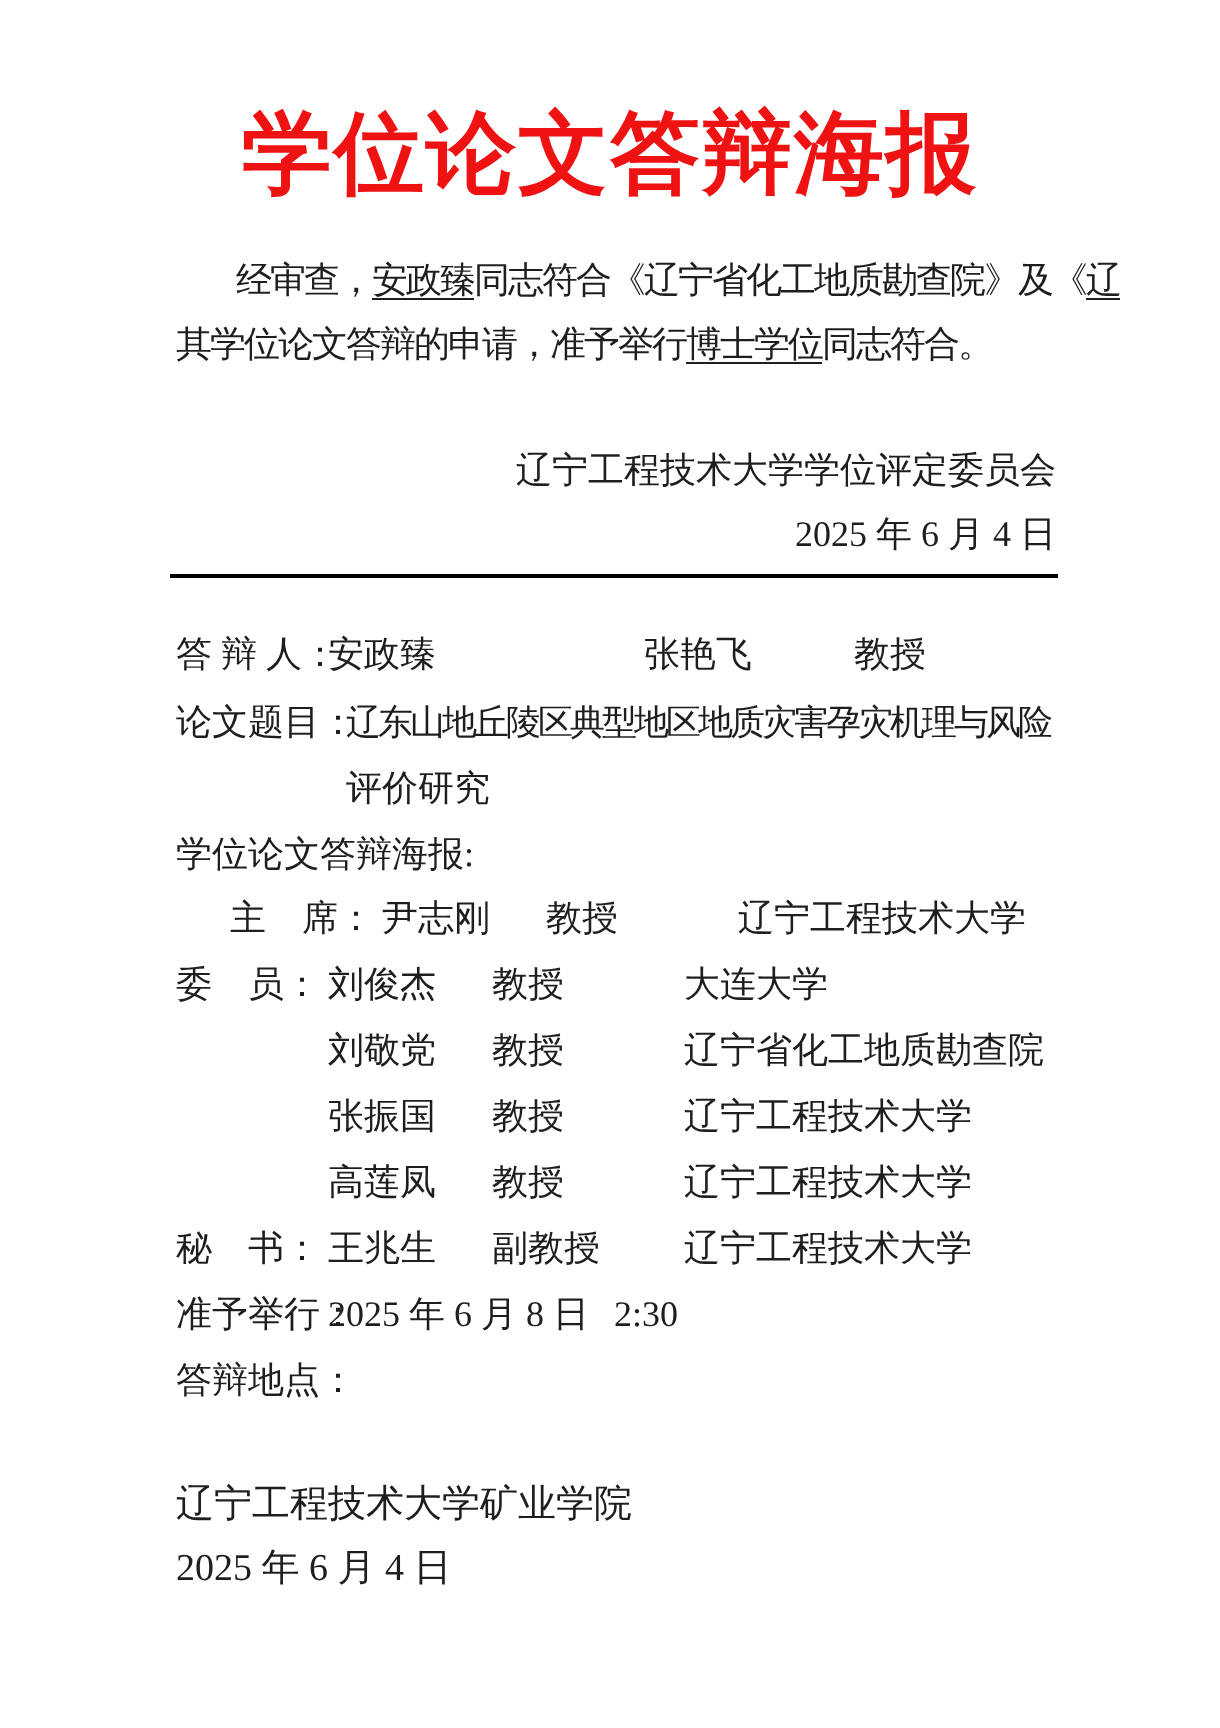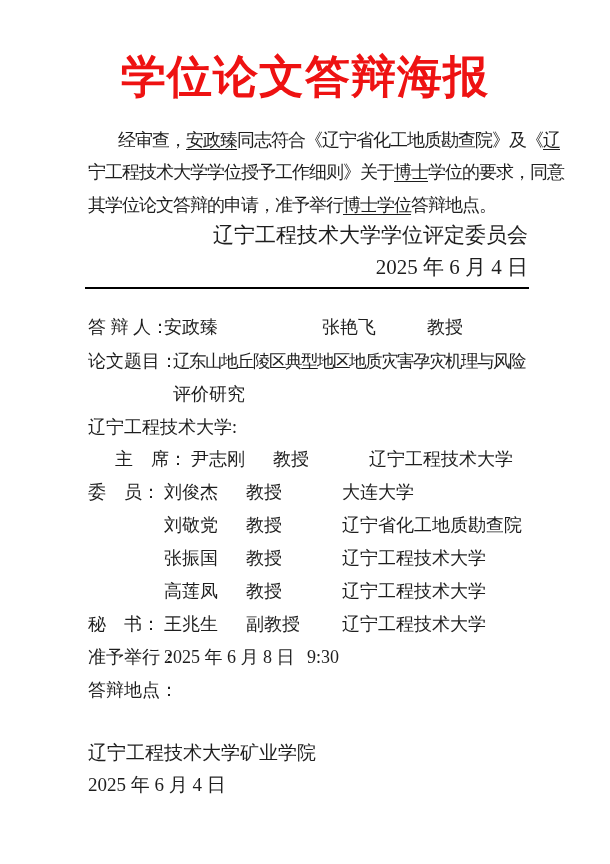--- a/index.html
+++ b/index.html
@@ -34,21 +34,21 @@
     white-space: nowrap;
   }
   .para-line { letter-spacing: -1px; }
   .para-line.indent { text-indent: 30px; }
   .u { text-decoration: underline; text-underline-offset: 3px; }
   .sig-line {
     position: absolute;
     left: 88px;
     width: 440px;
     text-align: right;
-    font-size: 21px;
+    font-size: 18px;
     line-height: 32px;
     white-space: nowrap;
   }
   .sig-org { top: 219px; }
   .sig-date { top: 251px; padding-right: 13px; }
   .rule {
     position: absolute;
     left: 85px;
     top: 287px;
     width: 444px;
@@ -99,22 +99,21 @@
 </style>
 </head>
 <body>
 
 <div class="page">
 
   <div class="poster-title">学位论文答辩海报</div>
 
   <div class="para">
     <div class="para-line indent"><span>经审查，</span><span class="u">安政臻</span><span>同志符合《辽宁省化工地质勘查院》及《</span><span class="u">辽</span></div>
-    <div class="para-line"><span>宁工程技术大学学位授予工作细则》关于</span><span class="u">博士</span><span>学位的要求，同意</span></div>
-    <div class="para-line"><span>其学位论文答辩的申请，准予举行</span><span class="u">博士学位</span><span>答辩地点。</span></div>
+    <div class="para-line"><span>其学位论文答辩的申请，准予举行</span><span class="u">博士学位</span><span>同志符合。</span></div>
   </div>
 
   <div class="sig-line sig-org">辽宁工程技术大学学位评定委员会</div>
   <div class="sig-line sig-date">2025 年 6 月 4 日</div>
 
   <div class="rule"></div>
 
   <div class="row r-defender">
     <span class="x0">答 辩 人：</span>
     <span class="x76">安政臻</span>
@@ -124,21 +123,21 @@
 
   <div class="row r-thesis">
     <span class="x0">论文题目：</span>
     <span class="x85 squeeze">辽东山地丘陵区典型地区地质灾害孕灾机理与风险</span>
   </div>
   <div class="row r-thesis2">
     <span class="x85">评价研究</span>
   </div>
 
   <div class="row r-heading">
-    <span class="x0">辽宁工程技术大学:</span>
+    <span class="x0">学位论文答辩海报:</span>
   </div>
 
   <div class="row r-c0">
     <span class="x0">主　席：</span>
     <span class="x76">尹志刚</span>
     <span class="x158">教授</span>
     <span class="x243">辽宁工程技术大学</span>
   </div>
   <div class="row r-c1">
     <span class="x0">委　员：</span>
@@ -164,21 +163,21 @@
   <div class="row r-c5">
     <span class="x0">秘　书：</span>
     <span class="x76">王兆生</span>
     <span class="x158">副教授</span>
     <span class="x243">辽宁工程技术大学</span>
   </div>
 
   <div class="row r-time">
     <span class="x0">准予举行：</span>
     <span class="x76">2025 年 6 月 8 日</span>
-    <span class="x219">9:30</span>
+    <span class="x219">2:30</span>
   </div>
 
   <div class="row r-venue">
     <span class="x0">答辩地点：</span>
   </div>
 
   <div class="footer-line footer-org">辽宁工程技术大学矿业学院</div>
   <div class="footer-line footer-date">2025 年 6 月 4 日</div>
 
 </div>

